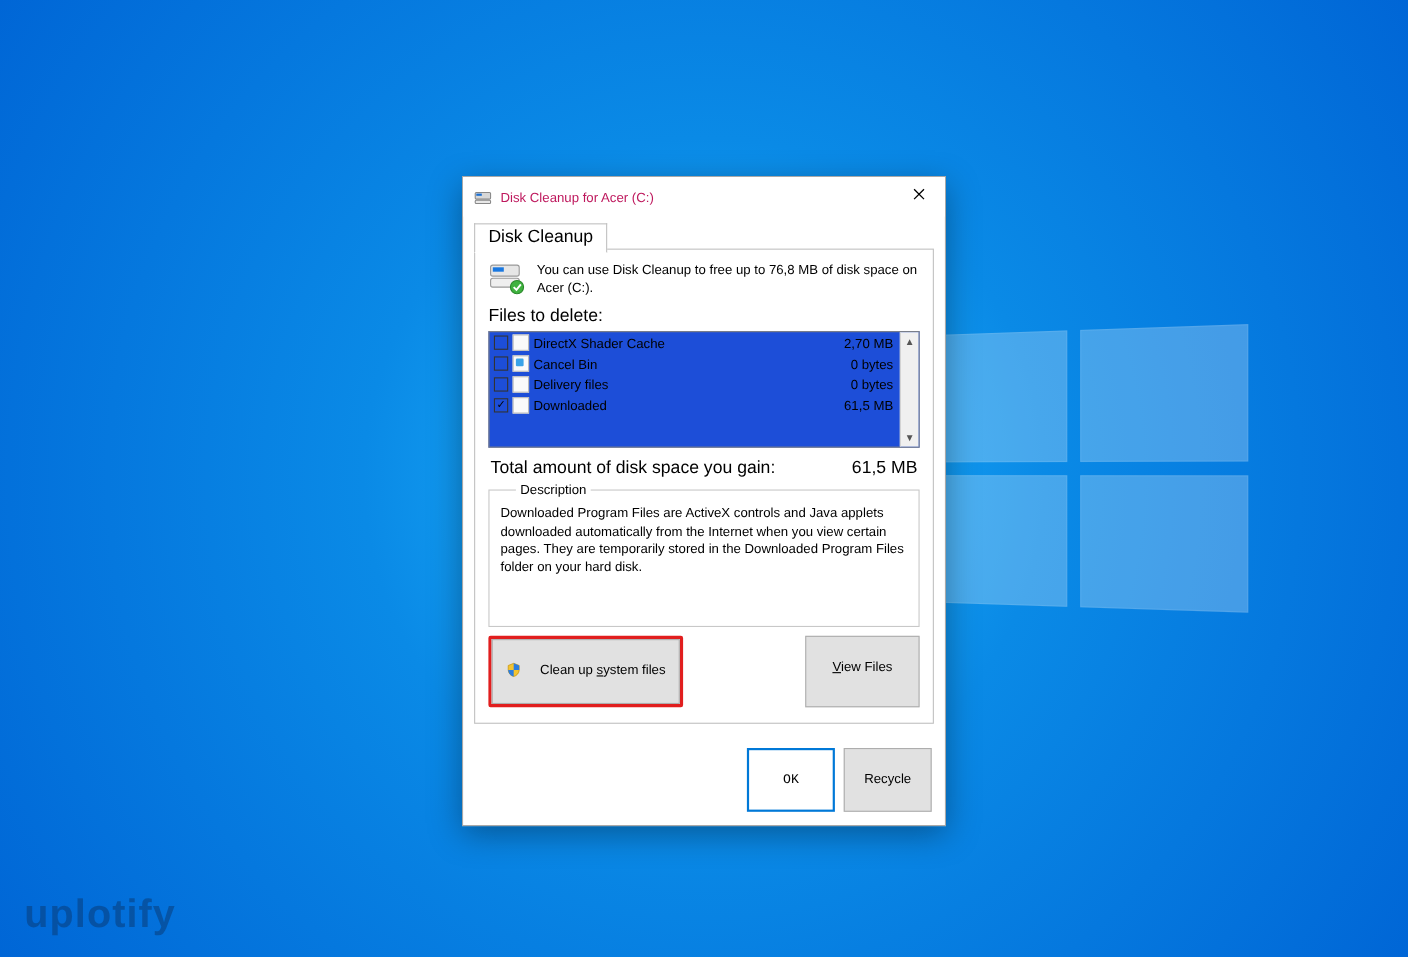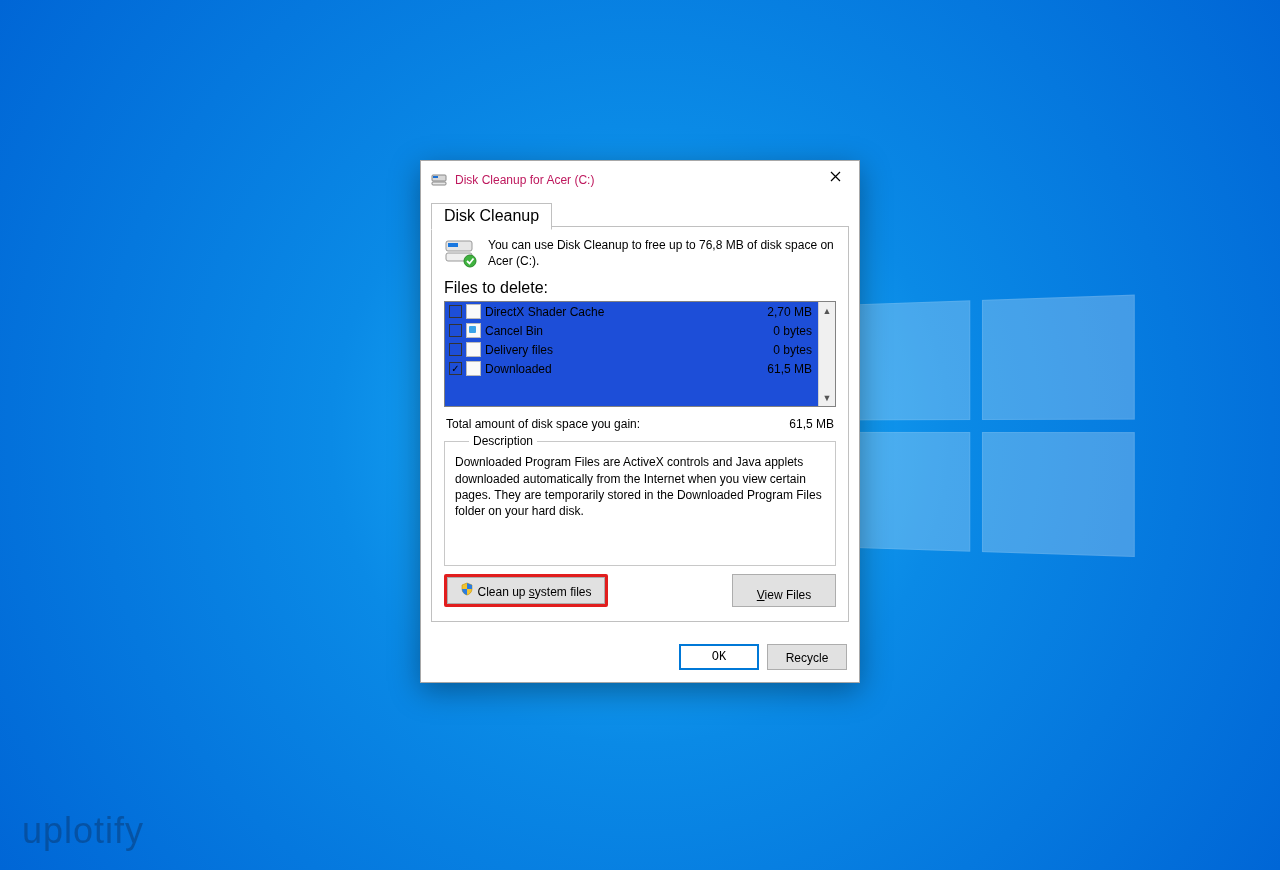--- a/index.html
+++ b/index.html
@@ -22,21 +22,21 @@
       position: absolute; background: rgba(255,255,255,0.7);
       border: 1px solid rgba(255,255,255,0.6);
     }
     .winlogo .tl { left:0; top:0; width:150px; height:120px; }
     .winlogo .tr { left:162px; top:0; width:150px; height:120px; }
     .winlogo .bl { left:0; top:132px; width:150px; height:120px; }
     .winlogo .br { left:162px; top:132px; width:150px; height:120px; }
 
     .watermark {
       position: absolute; left: 22px; bottom: 18px;
-      font-size: 36px; font-weight: 400;
+      font-size: 36px; font-weight: 700;
       color: rgba(10,60,120,0.55);
       letter-spacing: 1px;
       font-family: "Segoe UI", Arial, sans-serif;
     }
 
     
     .dialog {
       position: absolute;
       left: 420px; top: 160px;
       width: 440px;
@@ -125,21 +125,21 @@
       border-left: 1px solid #d0d0d0;
       display: flex; flex-direction: column; justify-content: space-between;
     }
     .scrollbar .arrow {
       height: 17px; display:flex; align-items:center; justify-content:center;
       font-size: 9px; color:#555;
     }
 
     .total-row {
       display: flex; justify-content: space-between;
-      font-size: 12px; margin: 10px 2px 10px 2px; gap: 48px;
+      font-size: 16px; margin: 10px 2px 10px 2px; gap: 48px;
     }
 
     .groupbox {
       border: 1px solid #c8c8c8;
       padding: 12px 10px 46px 10px;
       position: relative;
       margin-bottom: 8px;
     }
     .groupbox .legend {
       position: absolute; top: -8px; left: 24px;
@@ -154,27 +154,27 @@
       display: flex; justify-content: space-between;
       margin-top: 4px;
     }
     .highlight-box {
       border: 3px solid #e11e1e;
       border-radius: 2px;
       padding: 0;
     }
     .winbtn {
       min-width: 104px;
-      padding: 4px 12px;
+      padding: 20px 12px;
       background: #e1e1e1;
       border: 1px solid #adadad;
       font-size: 12px;
       font-family: inherit;
-      display: inline-flex; align-items: flex-end; justify-content: center;
-      gap: 3px; cursor: default;
+      display: inline-flex; align-items: flex-start; justify-content: center;
+      gap: 17px; cursor: default;
     }
     .winbtn.sys { min-width: 158px; }
     .winbtn .u { text-decoration: underline; }
 
     .footer {
       display: flex; justify-content: flex-end; gap: 8px;
       padding: 10px 12px 12px 12px;
     }
     .footer .winbtn { min-width: 80px; }
     .footer .ok {

